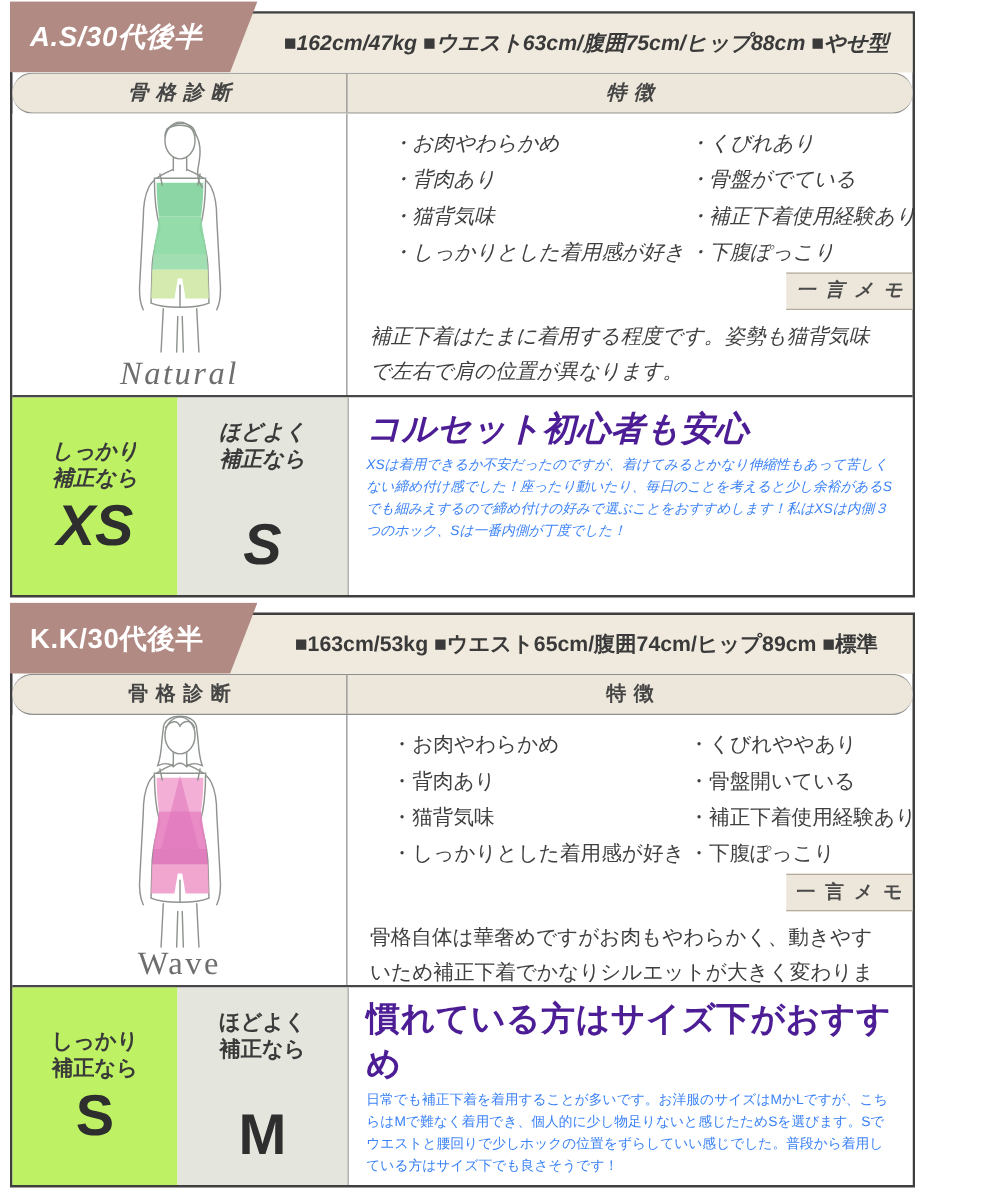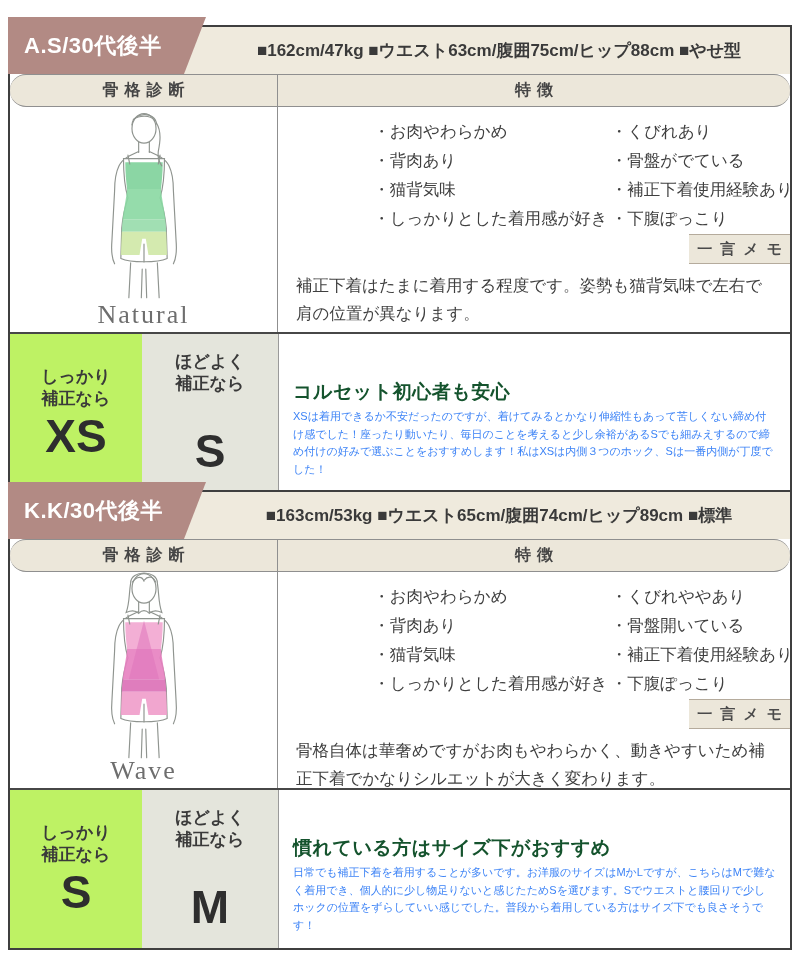--- a/index.html
+++ b/index.html
@@ -1,24 +1,24 @@
 <!DOCTYPE html>
 <html><head>
 <meta charset="utf-8">
 <style>
   html,body{margin:0;padding:0;background:#fff;}
   body{width:800px;height:960px;position:relative;font-family:"Liberation Sans","DejaVu Sans",sans-serif;color:#3c3c3c;}
   .profile{position:absolute;left:0;width:800px;height:478px;}
-  .p1{top:17px;} .p2{top:482px;}
+  .p1{top:1px;font-style:italic;} .p2{top:482px;}
 
   .banner{position:absolute;left:8px;top:0;width:198px;height:57px;background:#b28a84;color:#fff;
     font-weight:bold;font-size:22px;letter-spacing:.5px;display:flex;align-items:center;padding-left:16px;
     clip-path:polygon(0 0,100% 0,calc(100% - 22px) 100%,0 100%);z-index:2;box-sizing:border-box;}
 
-  .tbl{position:absolute;left:8px;top:8px;width:784px;border:2px solid #3f3f3f;background:#fff;
+  .tbl{position:absolute;left:8px;top:8px;width:724px;border:2px solid #3f3f3f;background:#fff;
     display:flex;flex-direction:column;box-sizing:border-box;}
   .p1 .tbl{height:469px;} .p2 .tbl{height:460px;}
 
   .spec-row{height:47px;background:#efeadd;display:flex;align-items:center;justify-content:center;
     padding-left:198px;font-weight:bold;font-size:17px;color:#3a3a3a;flex:none;}
   .cols-head{height:31px;background:#ece7da;border-top:1px solid #8f8f8f;border-bottom:1px solid #8f8f8f;
     display:flex;flex:none;font-weight:bold;font-size:16px;color:#454545;border-radius:16px;}
   .ch-left{width:268px;border-right:1px solid #8f8f8f;display:flex;align-items:center;justify-content:center;
     letter-spacing:6px;box-sizing:border-box;text-indent:6px;}
   .ch-right{flex:1;display:flex;align-items:center;justify-content:center;letter-spacing:6px;text-indent:6px;}
@@ -40,21 +40,21 @@
     text-align:center;line-height:28px;letter-spacing:8px;text-indent:8px;font-weight:bold;font-size:15px;color:#4a4a4a;flex:none;}
   .memo-text{flex:1;padding:8px 18px 4px 18px;font-size:16.5px;line-height:1.68;color:#3f3f3f;overflow:hidden;}
 
   .bottom-row{height:158px;border-top:2px solid #474747;display:flex;flex:none;}
   .size-cell{display:flex;flex-direction:column;align-items:center;justify-content:center;gap:2px;box-sizing:border-box;}
   .size-dark{width:132px;background:#bef264;}
   .size-light{width:136px;background:#e4e5dc;gap:32px;}
   .size-label{font-size:17px;font-weight:bold;line-height:1.3;text-align:center;color:#3a3a3a;}
   .size-big{font-size:46px;font-weight:bold;color:#2e2e2e;line-height:1.05;}
   .review{flex:1;border-left:1px solid #9a9a9a;padding:7px 14px 0 14px;background:#fff;min-width:0;overflow:hidden;}
-  .review-title{font-weight:bold;font-size:19px;color:#14532d;margin-bottom:3px;letter-spacing:.5px;margin-top:38px;}
+  .review-title{font-weight:bold;font-size:27px;color:#4c1d95;margin-bottom:3px;letter-spacing:.5px;}
   .review-body{font-size:11px;line-height:1.6;color:#3b82f6;}
 
   svg .outline{fill:none;stroke:#8f948f;stroke-width:1.3;stroke-linecap:round;}
   svg .skin{fill:#fff;stroke:#8f948f;stroke-width:1.3;}
 </style>
 </head>
 <body>
 
 <section class="profile p1">
   <div class="banner">

